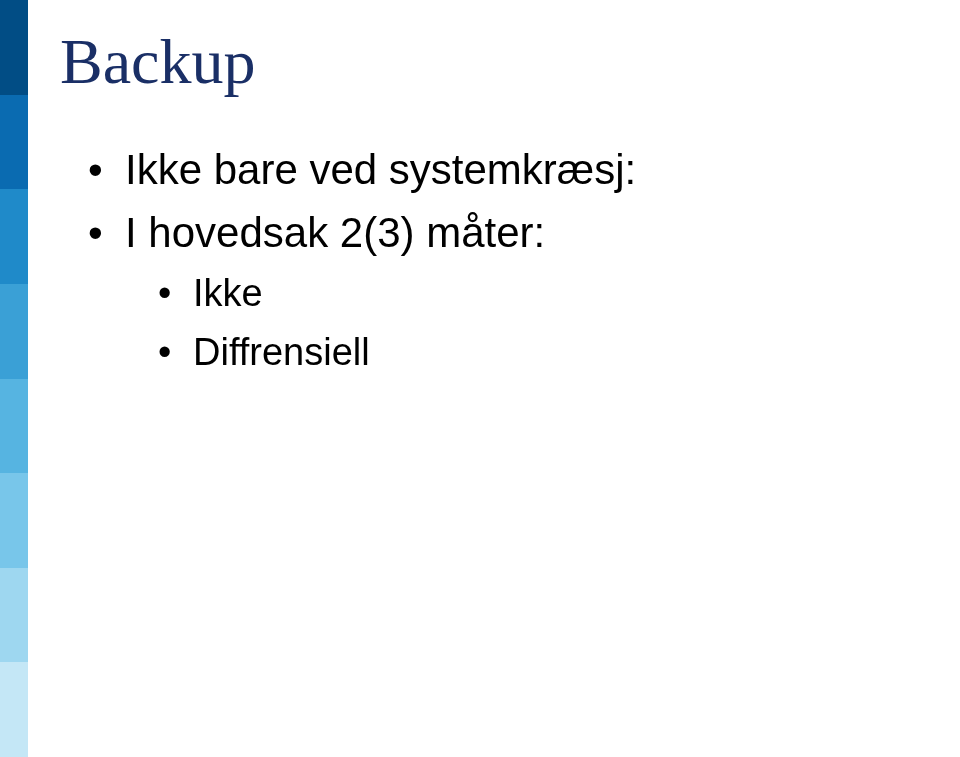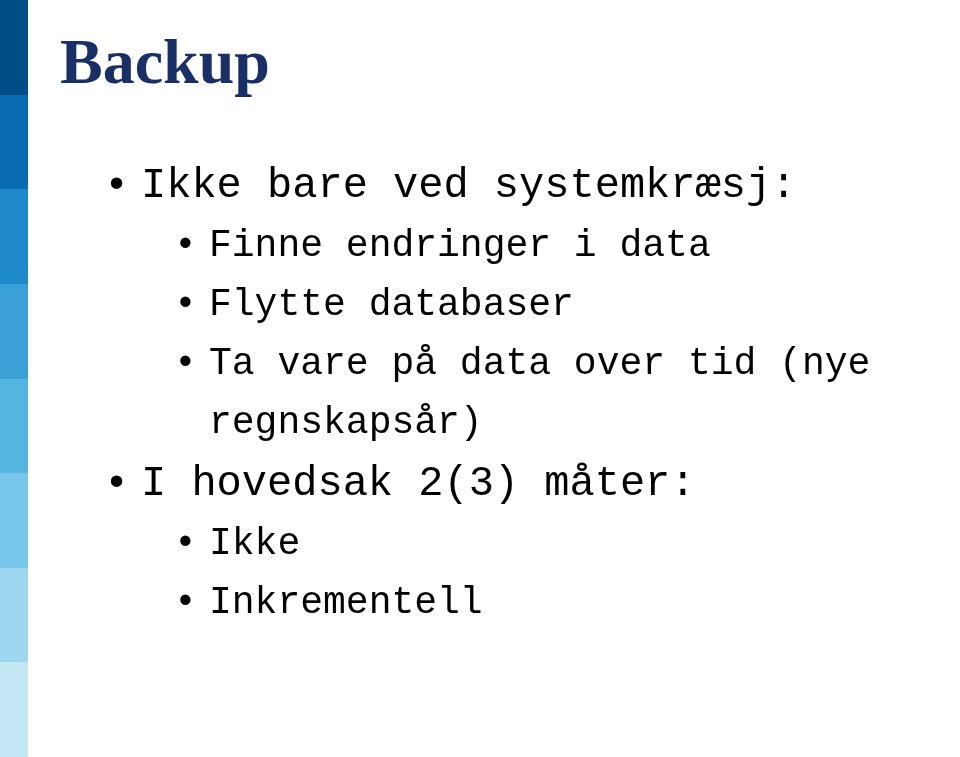--- a/index.html
+++ b/index.html
@@ -36,38 +36,37 @@
   .c6 { background: #78c6ea; }
   .c7 { background: #9ed7f0; }
   .c8 { background: #c4e7f6; }
 
   .title {
     position: absolute;
     left: 60px;
     top: 25px;
     font-size: 64px;
     color: #1a2f66;
-    font-weight: bold;
+    font-weight: normal;
     text-align: center;
   }
 
   .body {
     position: absolute;
     left: 85px;
     top: 140px;
     width: 860px;
     font-family: Arial, Helvetica, sans-serif;
     color: #000;
   }
 
   ul.lvl1 {
     list-style: none;
-    margin: 16px;
+    margin: 0;
     padding: 0;
-    font-family: Liberation Mono, monospace;
   }
   ul.lvl1 > li {
     position: relative;
     font-size: 42px;
     line-height: 1.45;
     padding-left: 40px;
     margin-bottom: 2px;
   }
   ul.lvl1 > li::before {
     content: "•";
@@ -113,29 +112,24 @@
     <div class="seg c7"></div>
     <div class="seg c8"></div>
   </div>
 
   <div class="title">Backup</div>
 
   <div class="body">
     <ul class="lvl1">
       <li>
         <span>Ikke bare ved systemkræsj:</span>
-        <ul class="lvl2">
-          <li><span>Finne endringer i data</span></li>
-          <li><span>Flytte databaser</span></li>
-          <li><span>Ta vare på data over tid (nye regnskapsår)</span></li>
-        </ul>
       </li>
       <li>
         <span>I hovedsak 2(3) måter:</span>
         <ul class="lvl2">
           <li><span>Ikke</span></li>
-          <li><span>Inkrementell</span></li>
+          <li><span>Diffrensiell</span></li>
         </ul>
       </li>
     </ul>
   </div>
 
 </div>
 
 </body></html>

